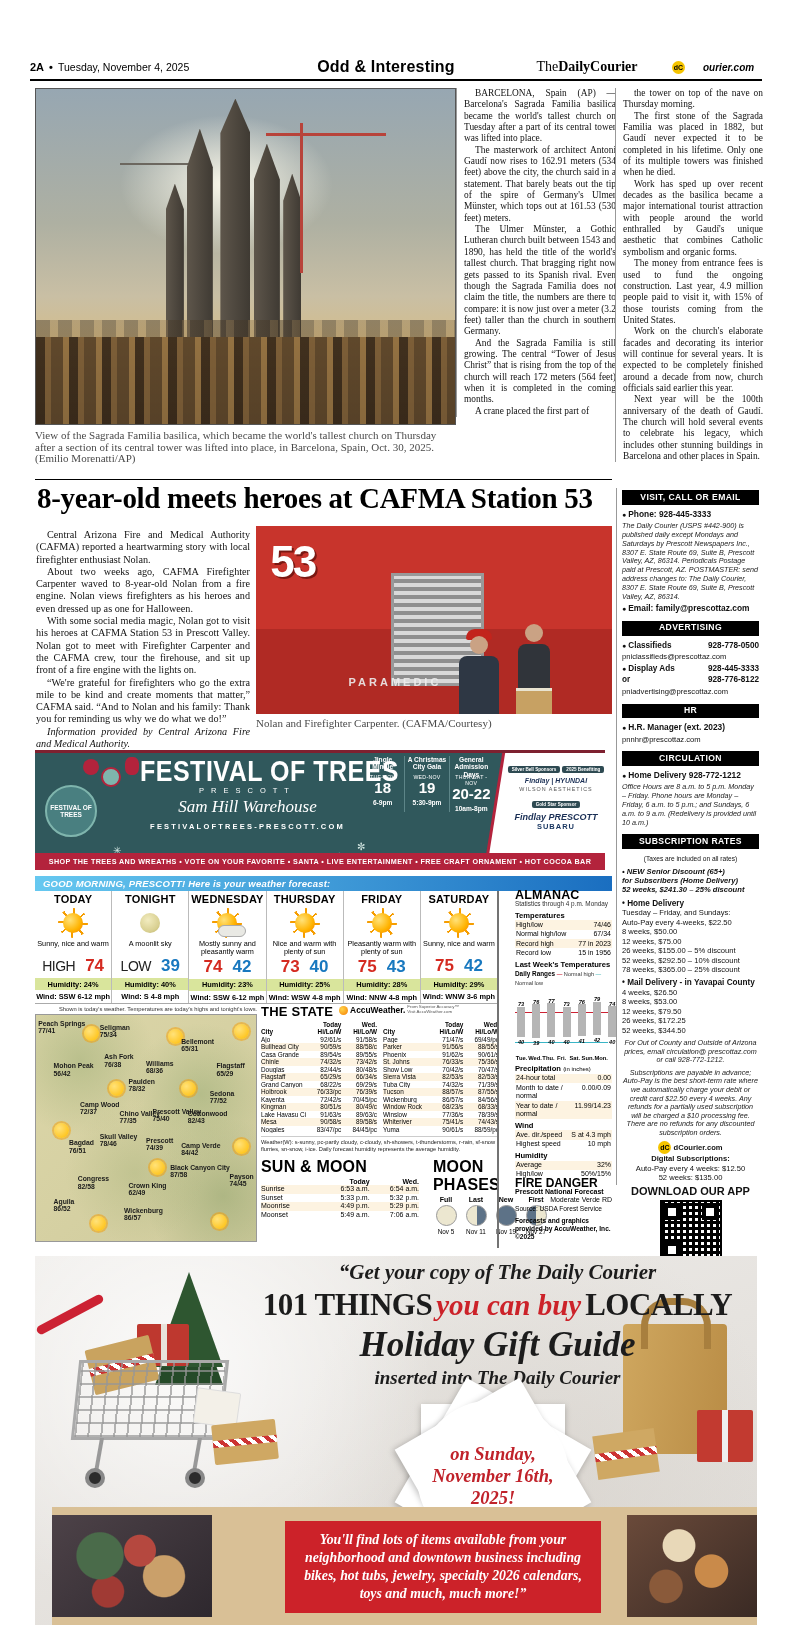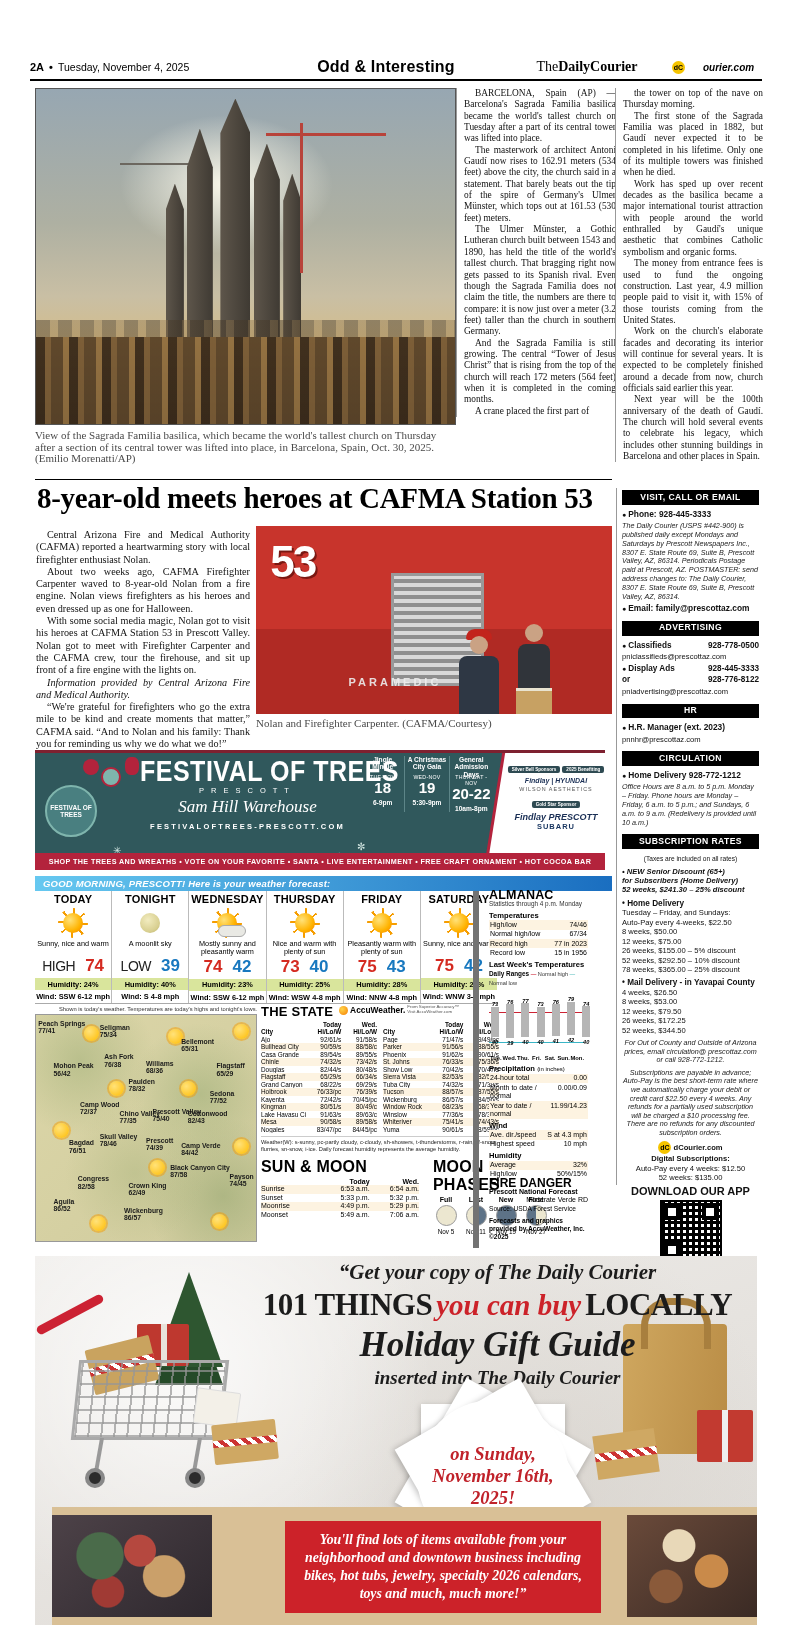--- a/index.html
+++ b/index.html
@@ -193,21 +193,21 @@
   .mp{width:26px;text-align:center}
   .mp-n{font-size:7px;font-weight:bold}
   .mp-c{width:21px;height:21px;border-radius:50%;border:1px solid #999;margin:2px auto}
   .mp-full{background:#ece7d0}
   .mp-last{background:linear-gradient(90deg,#ece7d0 50%,#5d7287 50%)}
   .mp-new{background:#5d7287}
   .mp-first{background:linear-gradient(90deg,#5d7287 50%,#ece7d0 50%)}
   .mp-d{font-size:6.4px}
 
   
-  .alm{position:absolute;left:438px;top:15px;width:115px;height:357px;font-size:7px;line-height:8.4px;border-left:6px solid #737373;padding-left:10px}
+  .alm{position:absolute;left:462px;top:15px;width:115px;height:357px;font-size:7px;line-height:8.4px;border-left:2px solid #737373;padding-left:16px}
   .alm-t{font-size:12.5px;font-weight:bold;letter-spacing:.2px}
   .alm-note{font-size:6.4px;color:#333;margin:1px 0 2px}
   .alm-h{font-weight:bold;font-size:7.6px;margin-top:3px}
   .alm-h small{font-weight:normal;font-size:6px}
   .kv{display:flex;justify-content:space-between;padding:.5px 1px}
   .kv:nth-child(odd){background:#fdf3e1}
   .kv b{font-weight:normal}
   .legend{font-size:5.6px;color:#333;margin:1px 0}
   .legend b{font-weight:bold;font-size:6.4px;color:#000}
   .lg-hi{color:#c23;font-weight:bold}.lg-lo{color:#2aa}
@@ -344,22 +344,22 @@
     </div>
 
   <div class="sep1"></div>
   <div class="vrule"></div>
 
   <h1 class="cafma-h1">8-year-old meets heroes at CAFMA Station 53</h1>
   <div class="cafma-body" id="cafma-body">
       <p class="art-p">Central Arizona Fire and Medical Authority (CAFMA) reported a heartwarming story with local firefighter enthusiast Nolan.</p>
       <p class="art-p">About two weeks ago, CAFMA Firefighter Carpenter waved to 8-year-old Nolan from a fire engine. Nolan views firefighters as his heroes and even dressed up as one for Halloween.</p>
       <p class="art-p">With some social media magic, Nolan got to visit his heroes at CAFMA Station 53 in Prescott Valley. Nolan got to meet with Firefighter Carpenter and the CAFMA crew, tour the firehouse, and sit up front of a fire engine with the lights on.</p>
+      <p class="art-p">“We're grateful for firefighters who go the extra mile to be kind and create moments that matter,” CAFMA said. “And to Nolan and his family: Thank you for reminding us why we do what we do!”</p>
       <p class="art-p italic">Information provided by Central Arizona Fire and Medical Authority.</p>
-      <p class="art-p">“We're grateful for firefighters who go the extra mile to be kind and create moments that matter,” CAFMA said. “And to Nolan and his family: Thank you for reminding us why we do what we do!”</p>
     </div>
   <div class="photo2">
     <div class="truck"></div>
     <div class="grille"></div>
     <div class="p2-num">53</div>
     <div class="p2-label">PARAMEDIC</div>
     <div class="fig fig1">
       <div class="helmet"></div>
         <div class="head"></div>
         <div class="body-a"></div>

